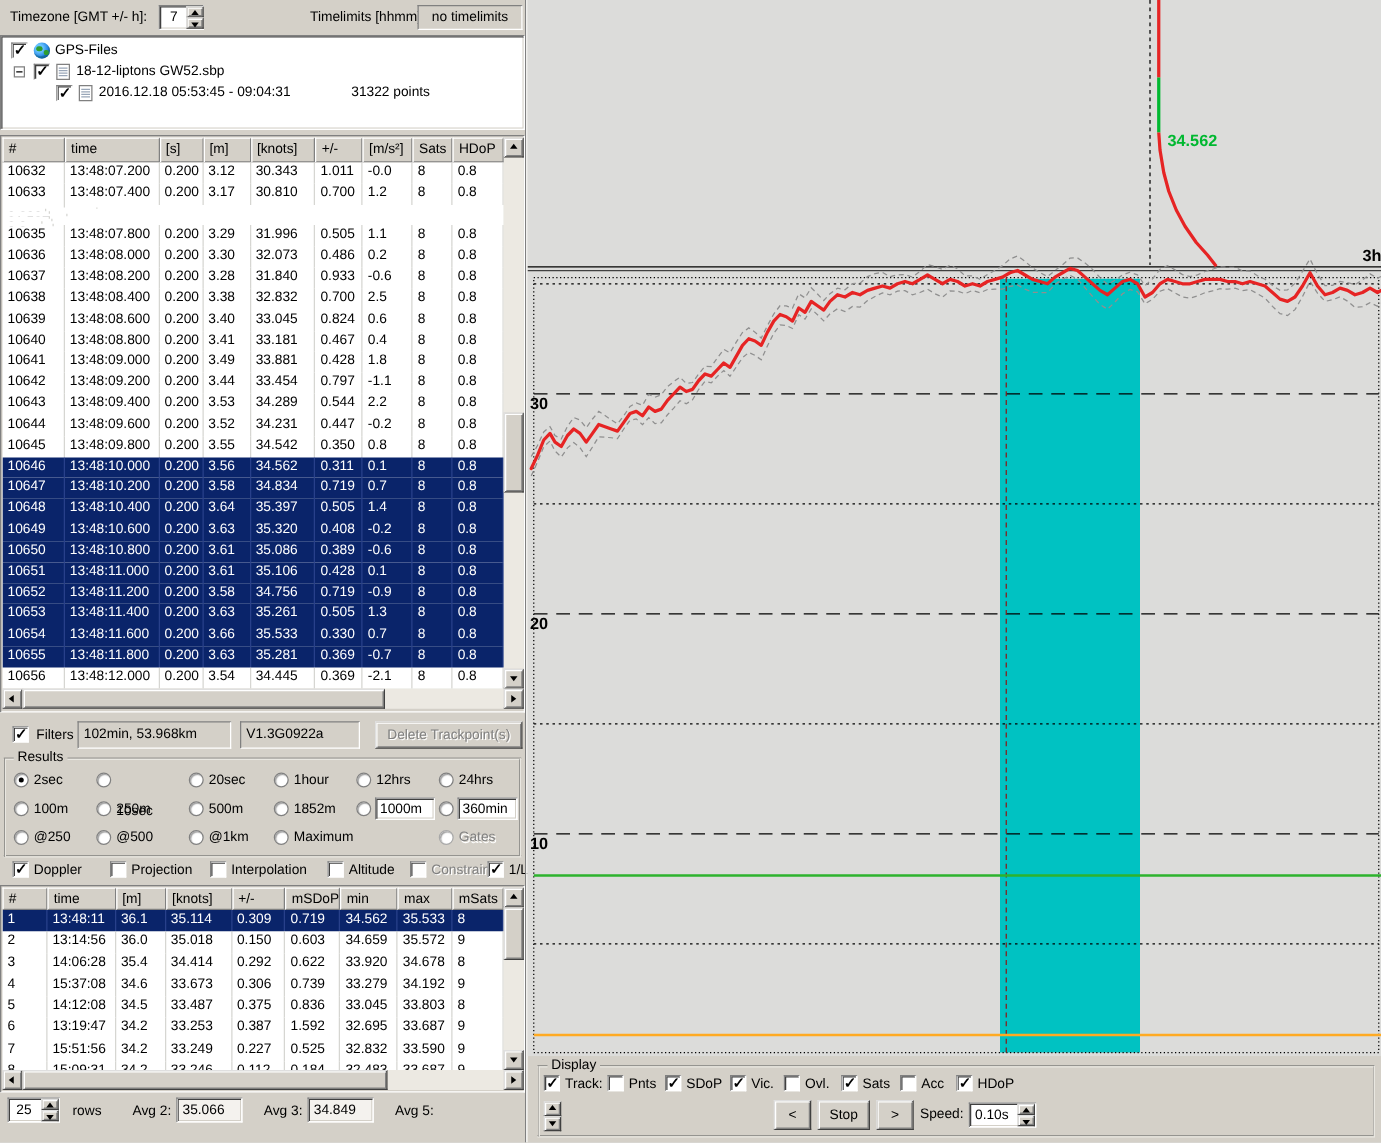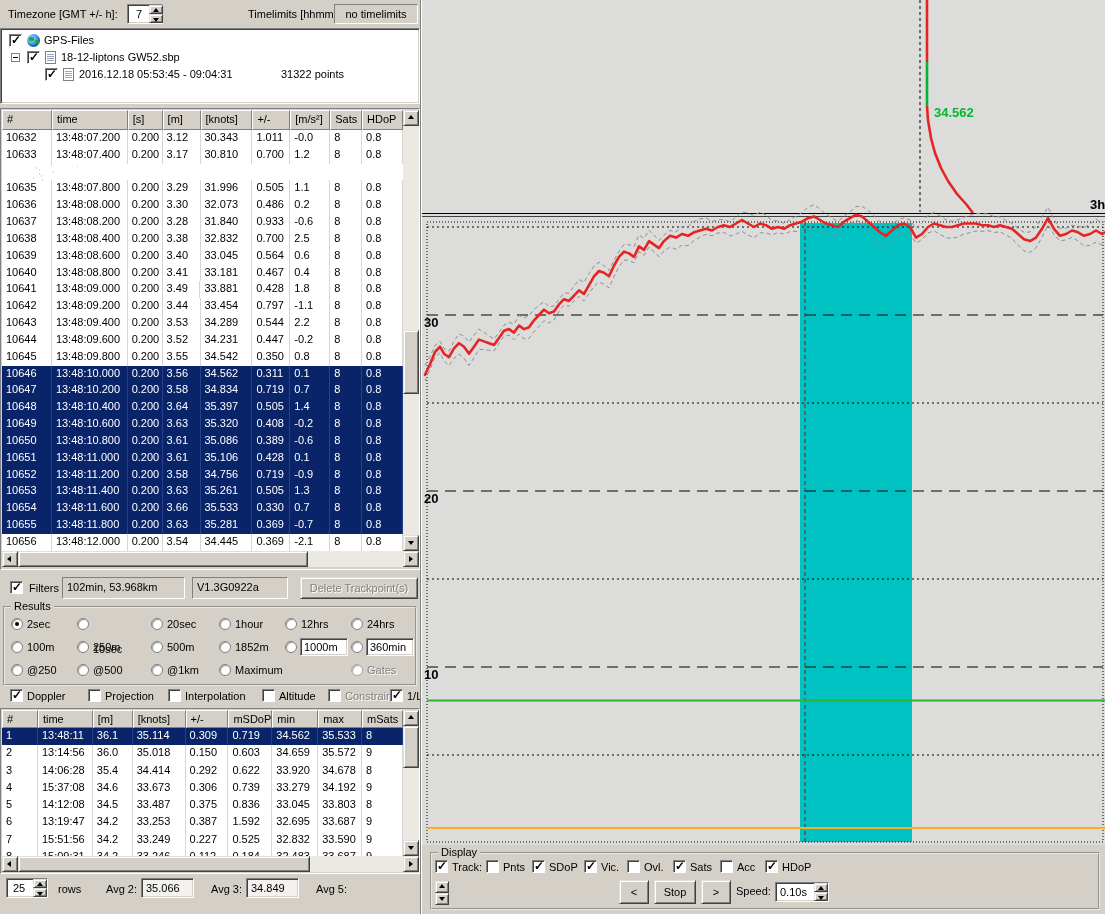--- a/index.html
+++ b/index.html
@@ -194,37 +194,37 @@
         <div class="tcell" style="width: 40px;">2.5</div>
         <div class="tcell" style="width: 32px;">8</div>
         <div class="tcell" style="width: 41px;">0.8</div>
       </div>
       <div class="trow" style="height: 16.84px;">
         <div class="tcell" style="width: 50px;">10639</div>
         <div class="tcell" style="width: 76px;">13:48:08.600</div>
         <div class="tcell" style="width: 35px;">0.200</div>
         <div class="tcell" style="width: 38px;">3.40</div>
         <div class="tcell" style="width: 52px;">33.045</div>
-        <div class="tcell" style="width: 38px;">0.564</div>
+        <div class="tcell" style="width: 38px;">0.824</div>
         <div class="tcell" style="width: 40px;">0.6</div>
         <div class="tcell" style="width: 32px;">8</div>
         <div class="tcell" style="width: 41px;">0.8</div>
       </div>
       <div class="trow" style="height: 16.84px;">
         <div class="tcell" style="width: 50px;">10640</div>
         <div class="tcell" style="width: 76px;">13:48:08.800</div>
         <div class="tcell" style="width: 35px;">0.200</div>
         <div class="tcell" style="width: 38px;">3.41</div>
         <div class="tcell" style="width: 52px;">33.181</div>
         <div class="tcell" style="width: 38px;">0.467</div>
         <div class="tcell" style="width: 40px;">0.4</div>
         <div class="tcell" style="width: 32px;">8</div>
         <div class="tcell" style="width: 41px;">0.8</div>
       </div>
-      <div class="trow" style="height: 16.84px; justify-content: flex-end;">
+      <div class="trow" style="height: 16.84px;">
         <div class="tcell" style="width: 50px;">10641</div>
         <div class="tcell" style="width: 76px;">13:48:09.000</div>
         <div class="tcell" style="width: 35px;">0.200</div>
         <div class="tcell" style="width: 38px;">3.49</div>
         <div class="tcell" style="width: 52px;">33.881</div>
         <div class="tcell" style="width: 38px;">0.428</div>
         <div class="tcell" style="width: 40px;">1.8</div>
         <div class="tcell" style="width: 32px;">8</div>
         <div class="tcell" style="width: 41px;">0.8</div>
       </div>

